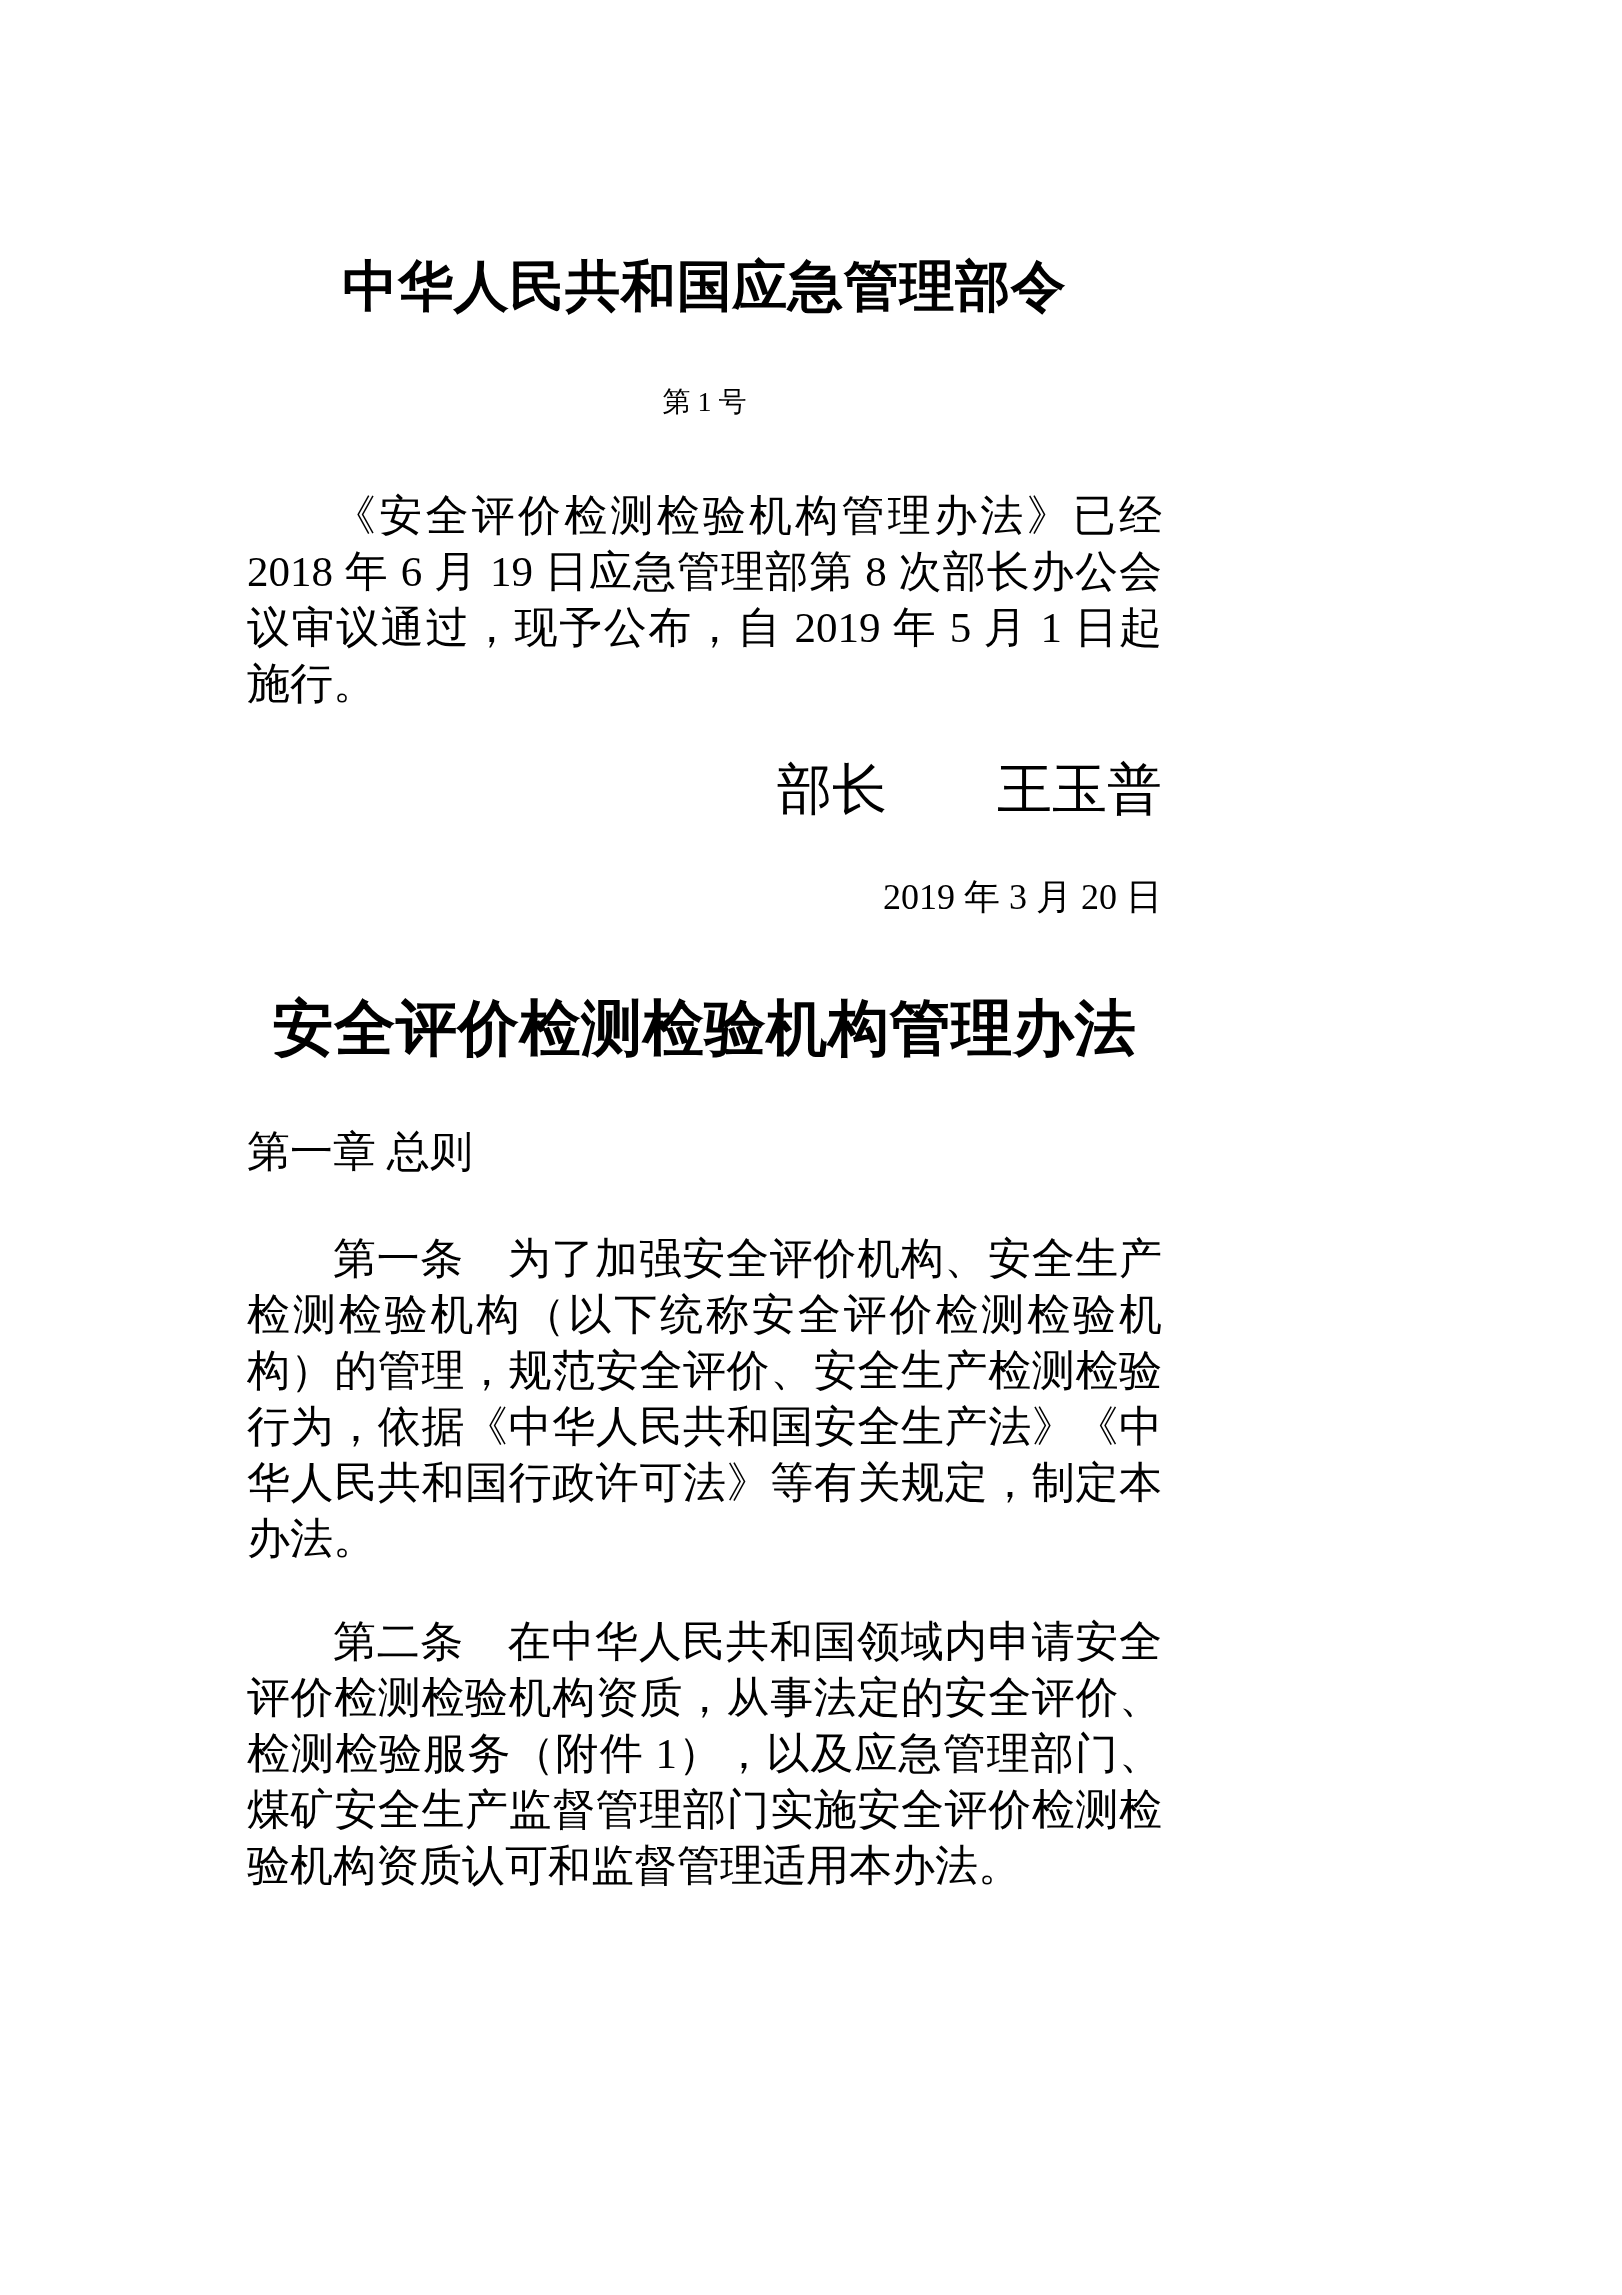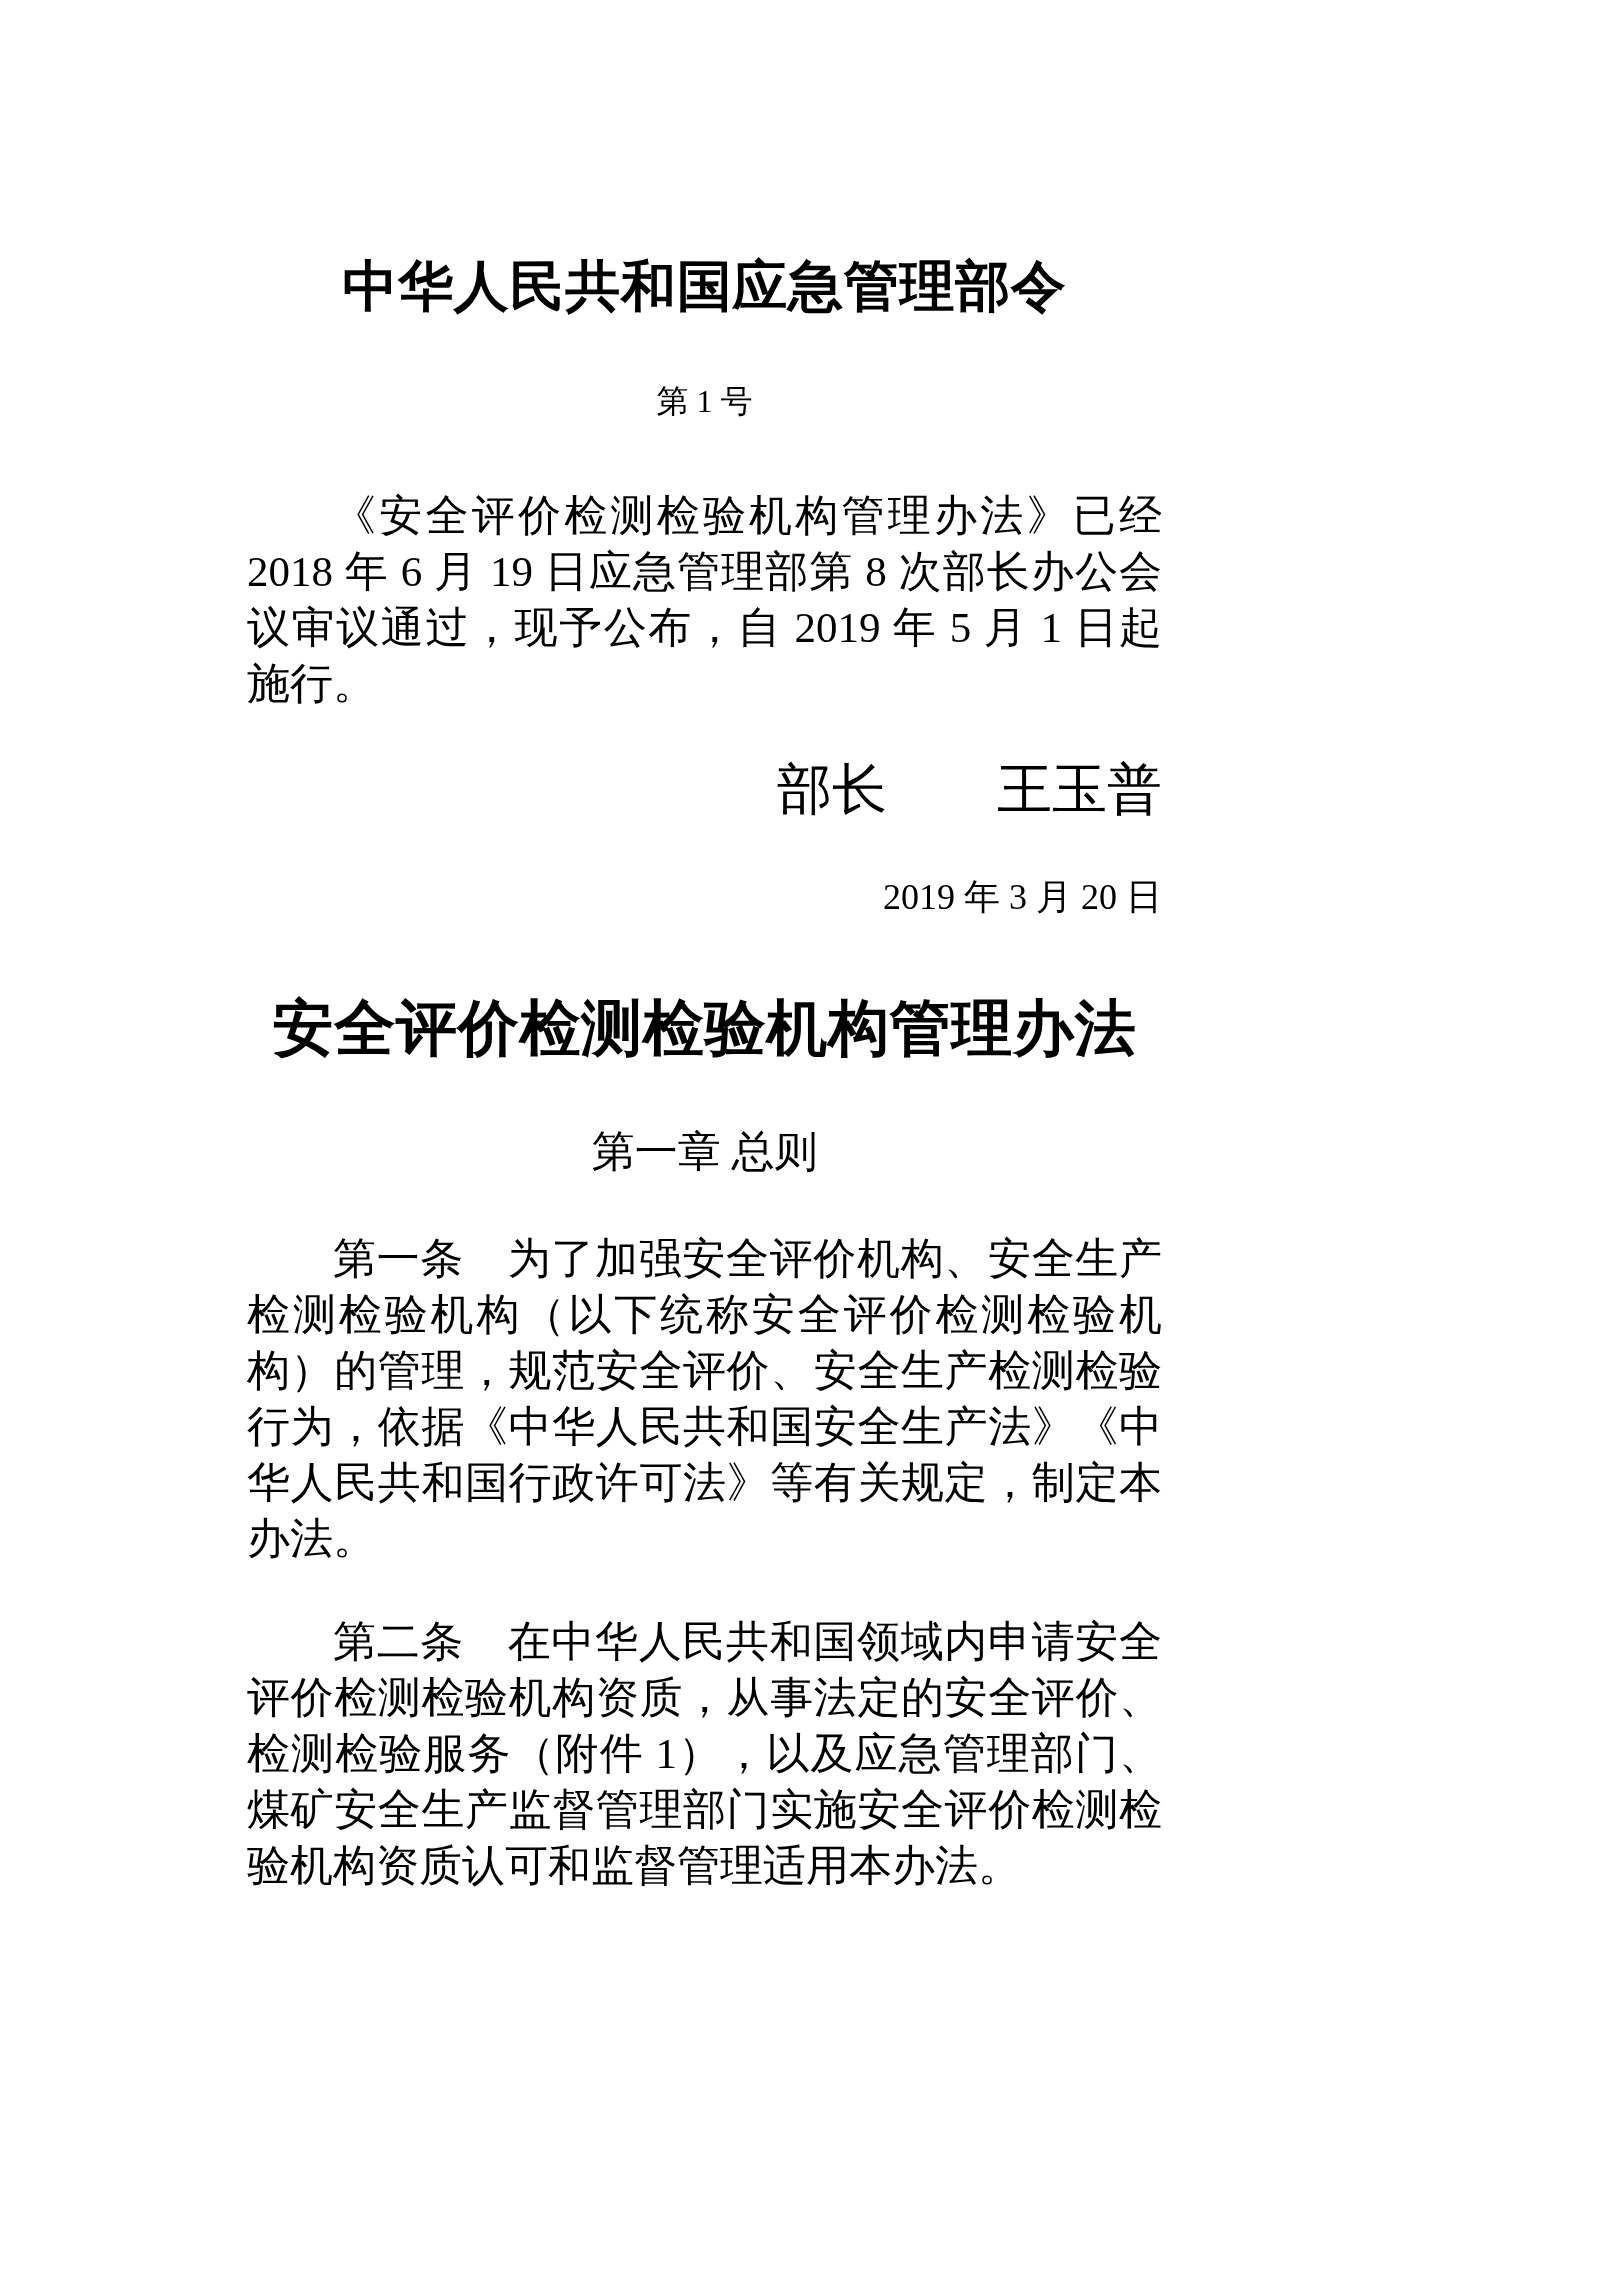--- a/index.html
+++ b/index.html
@@ -26,21 +26,21 @@
     margin: 0;
     font-size: 55px;
     font-weight: 700;
     line-height: 118px;
     text-align: center;
     letter-spacing: 0.7px;
     white-space: nowrap;
   }
   .order-no {
     margin: 17px 0 0 0;
-    font-size: 32px;
+    font-size: 28px;
     font-weight: 400;
     line-height: 77px;
     text-align: center;
   }
   .para {
     margin: 0;
     font-size: 43px;
     line-height: 56px;
     text-align: justify;
     text-justify: inter-ideograph;
@@ -68,21 +68,20 @@
     line-height: 118px;
     text-align: center;
     letter-spacing: 0.7px;
     white-space: nowrap;
   }
   .chapter-heading {
     margin: 25px 0 0 0;
     font-size: 43px;
     font-weight: 400;
     line-height: 77px;
-    text-align: center;
   }
   .para-article-1 { margin-top: 41px; }
   .para-article-2 { margin-top: 47px; }
 </style>
 </head>
 <body>
 
 <main class="page">
 
   <h1 class="title-main">中华人民共和国应急管理部令</h1>

